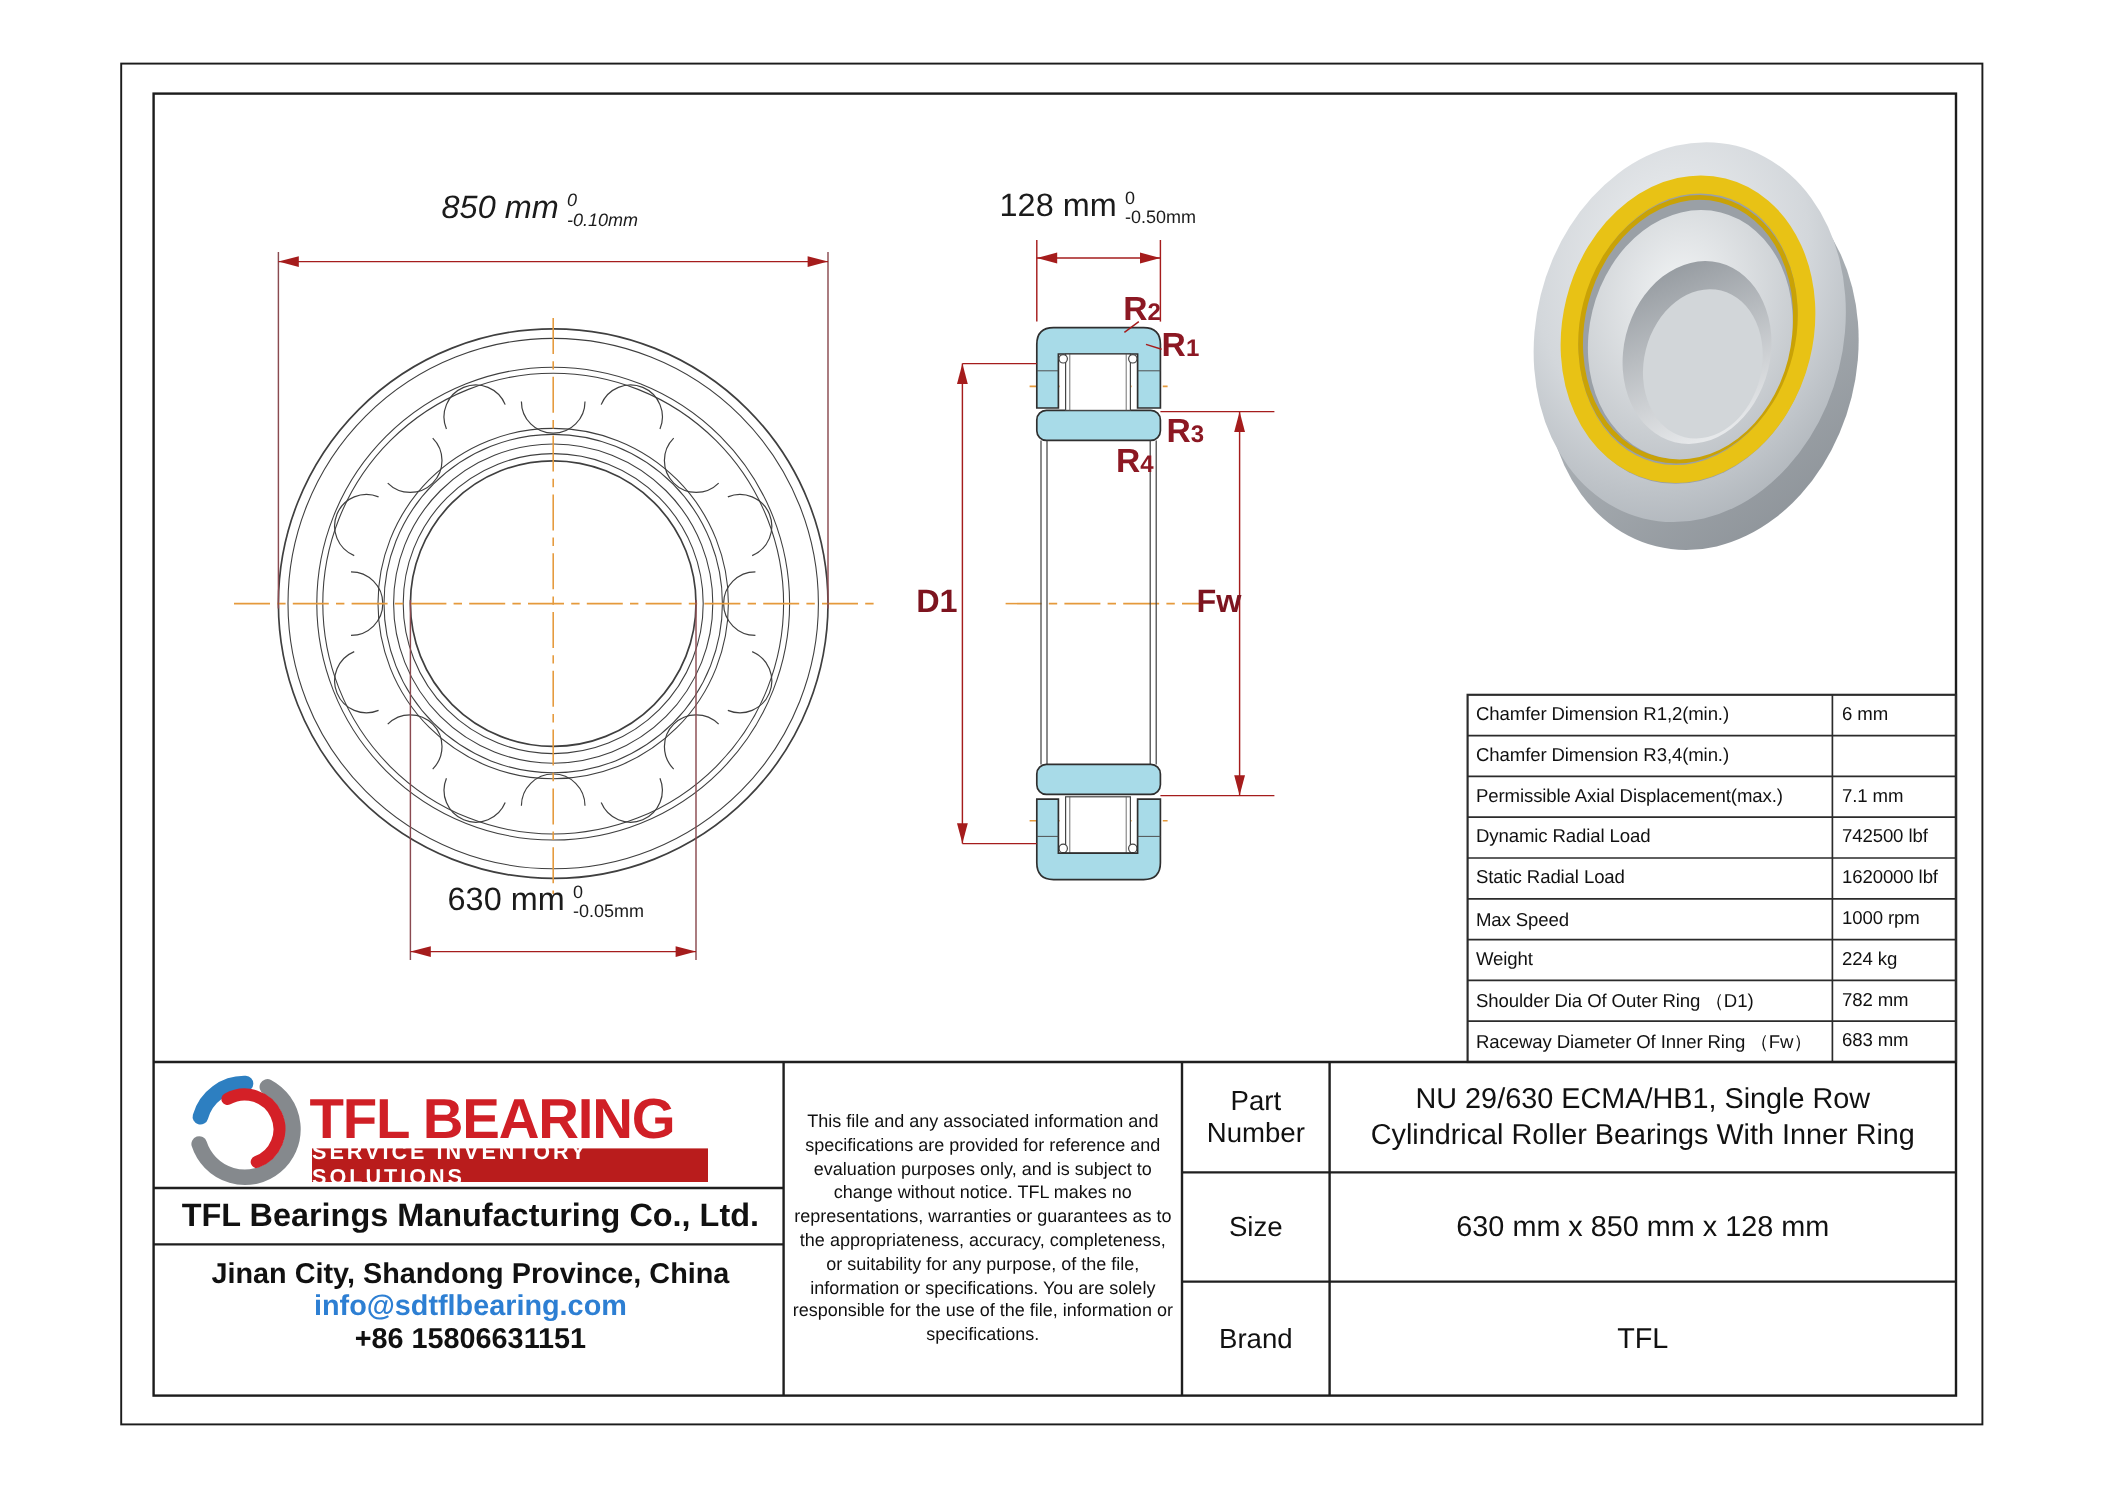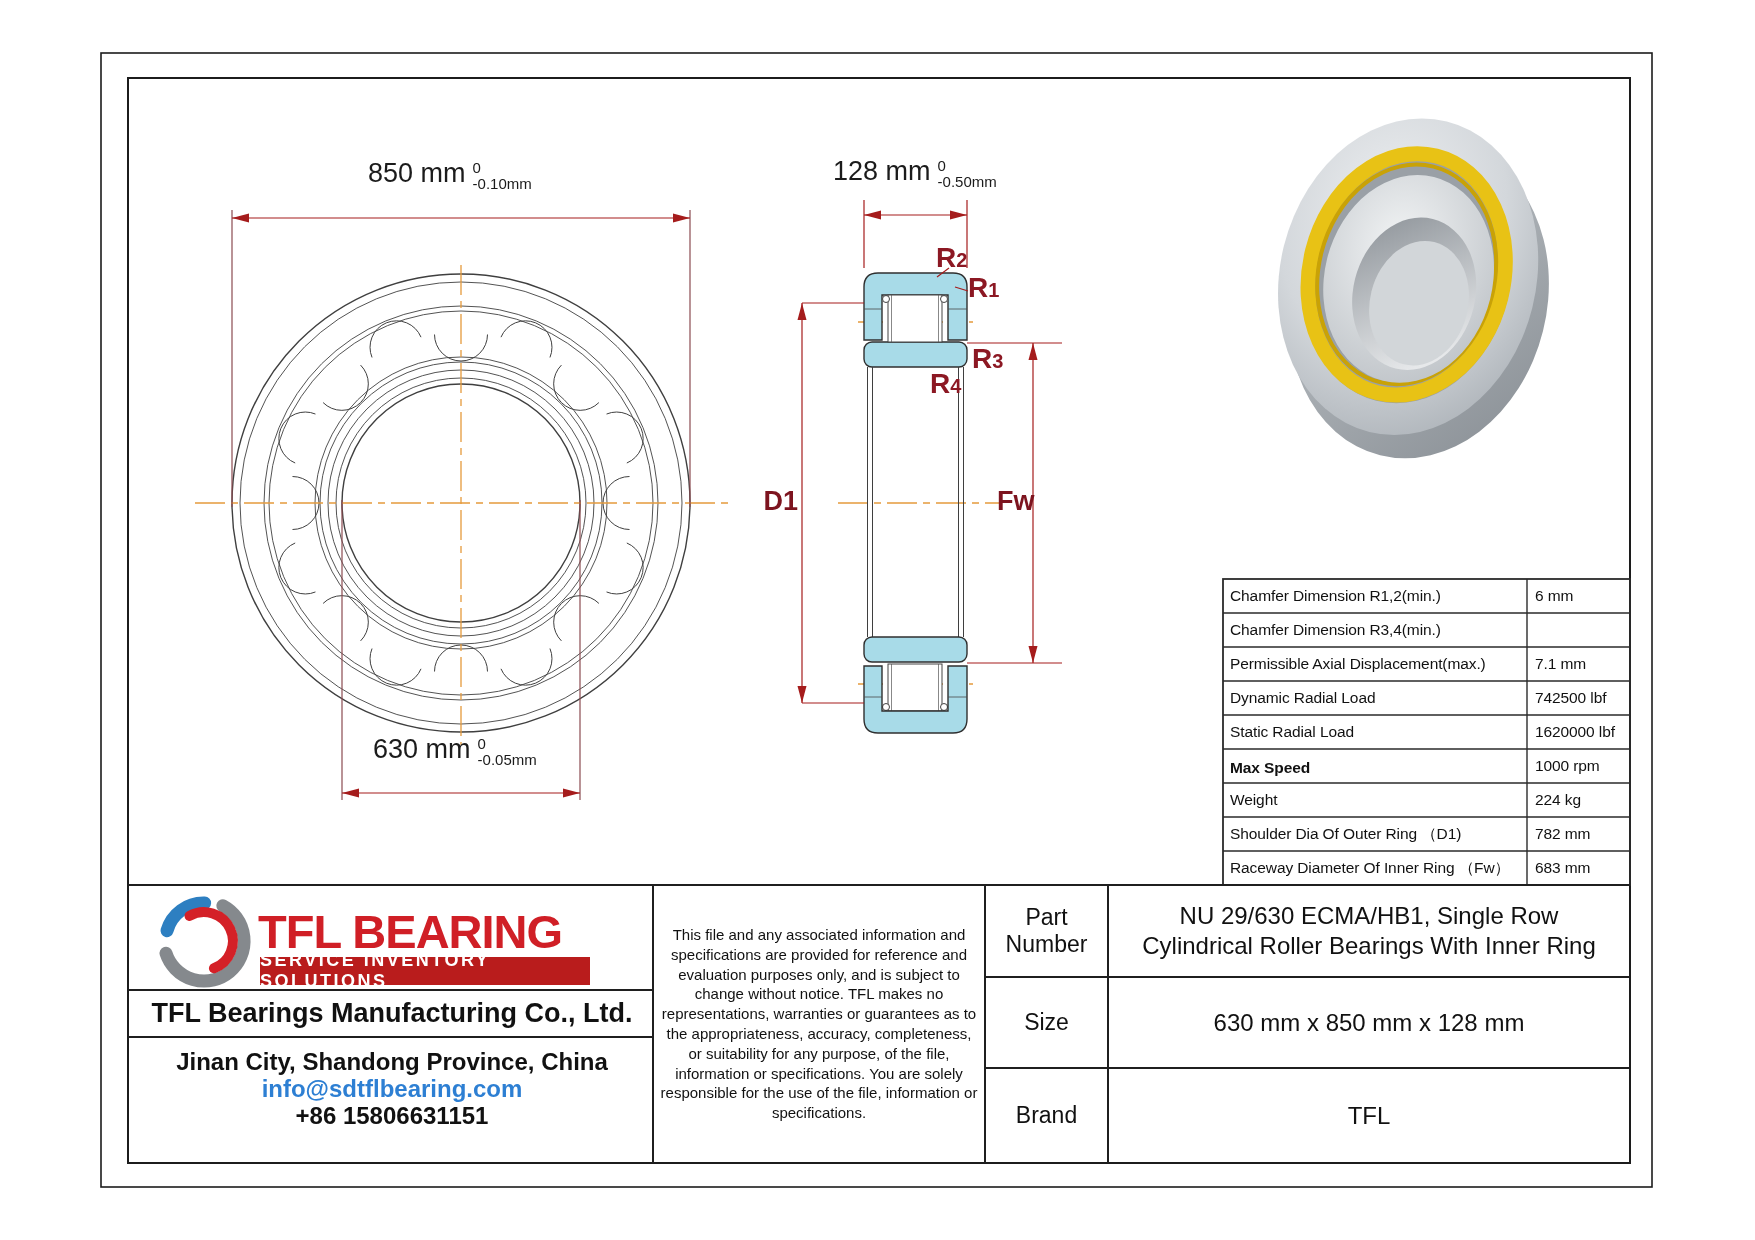--- a/index.html
+++ b/index.html
@@ -196,21 +196,21 @@
     <path d="M985 1068 H1630"></path>
   </g>
 
   <g fill="none" stroke-linecap="round">
     <path d="M 222.8 905.7 A 40 40 0 1 1 166.0 953.3" stroke="#85898d" stroke-width="13"></path>
     <path d="M 170.6 922.0 A 38 38 0 0 1 213.8 904.3" stroke="#2d7fc1" stroke-width="13" transform="rotate(-14 204 941)"></path>
     <path d="M 189.5 915.9 A 29 29 0 1 1 213.9 968.3" stroke="#d42027" stroke-width="10"></path>
   </g>
 </svg>
 
-<div class="abs dimlabel" style="left:368px;top:160px;">
+<div class="abs dimlabel" style="left:368px;top:160px;font-style:italic;">
   <span class="dimmain">850 mm</span>
   <span class="tol">
     <span>0</span>
     <span>-0.10mm</span>
   </span>
 </div>
 <div class="abs dimlabel" style="left:833px;top:158px;">
   <span class="dimmain">128 mm</span>
   <span class="tol">
     <span>0</span>
@@ -236,21 +236,21 @@
   <div class="abs tcell" style="left:1230px;top:579px;width:292px;height:34px;">Chamfer Dimension R1,2(min.)</div>
   <div class="abs tcell" style="left:1535px;top:579px;width:92px;height:34px;">6 mm</div>
   <div class="abs tcell" style="left:1230px;top:613px;width:292px;height:34px;">Chamfer Dimension R3,4(min.)</div>
   <div class="abs tcell" style="left:1535px;top:613px;width:92px;height:34px;"></div>
   <div class="abs tcell" style="left:1230px;top:647px;width:292px;height:34px;">Permissible Axial Displacement(max.)</div>
   <div class="abs tcell" style="left:1535px;top:647px;width:92px;height:34px;">7.1 mm</div>
   <div class="abs tcell" style="left:1230px;top:681px;width:292px;height:34px;">Dynamic Radial Load</div>
   <div class="abs tcell" style="left:1535px;top:681px;width:92px;height:34px;">742500 lbf</div>
   <div class="abs tcell" style="left:1230px;top:715px;width:292px;height:34px;">Static Radial Load</div>
   <div class="abs tcell" style="left:1535px;top:715px;width:92px;height:34px;">1620000 lbf</div>
-  <div class="abs tcell" style="left:1230px;top:749px;width:292px;height:38px;font-weight:bold;">Max Speed</div>
+  <div class="abs tcell" style="left:1230px;top:749px;width:292px;height:38px;">Max Speed</div>
   <div class="abs tcell" style="left:1535px;top:749px;width:92px;height:34px;">1000 rpm</div>
   <div class="abs tcell" style="left:1230px;top:783px;width:292px;height:34px;">Weight</div>
   <div class="abs tcell" style="left:1535px;top:783px;width:92px;height:34px;">224 kg</div>
   <div class="abs tcell" style="left:1230px;top:817px;width:292px;height:34px;">Shoulder Dia Of Outer Ring （D1)</div>
   <div class="abs tcell" style="left:1535px;top:817px;width:92px;height:34px;">782 mm</div>
   <div class="abs tcell" style="left:1230px;top:851px;width:292px;height:34px;">Raceway Diameter Of Inner Ring （Fw）</div>
   <div class="abs tcell" style="left:1535px;top:851px;width:92px;height:34px;">683 mm</div>
 </div>
 
 <div>

